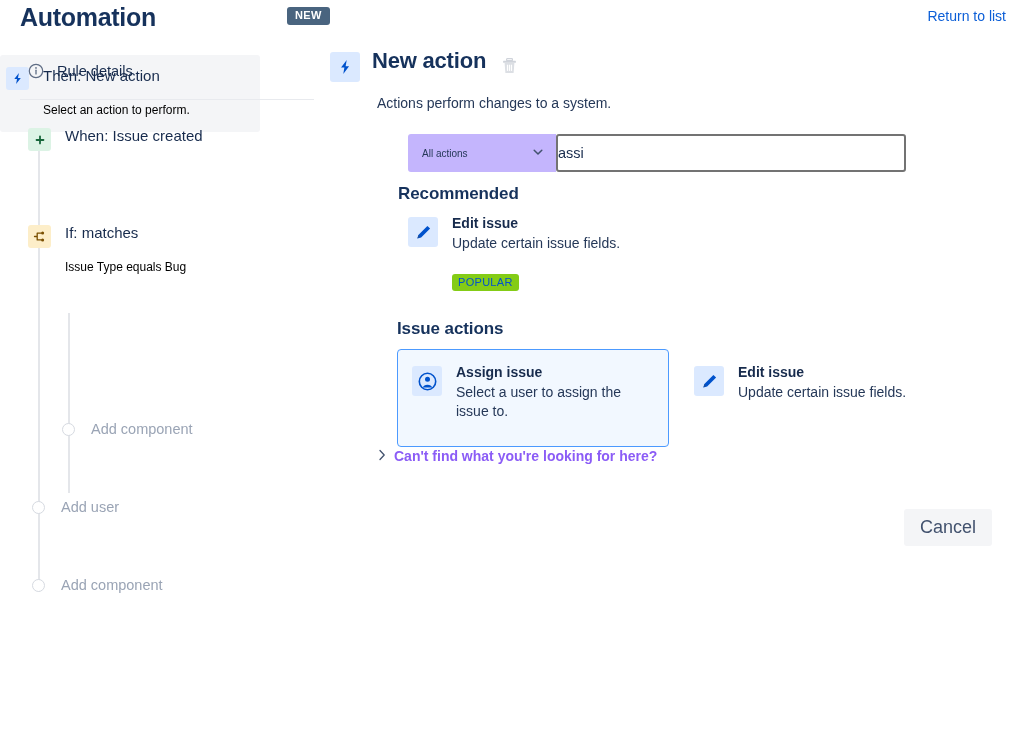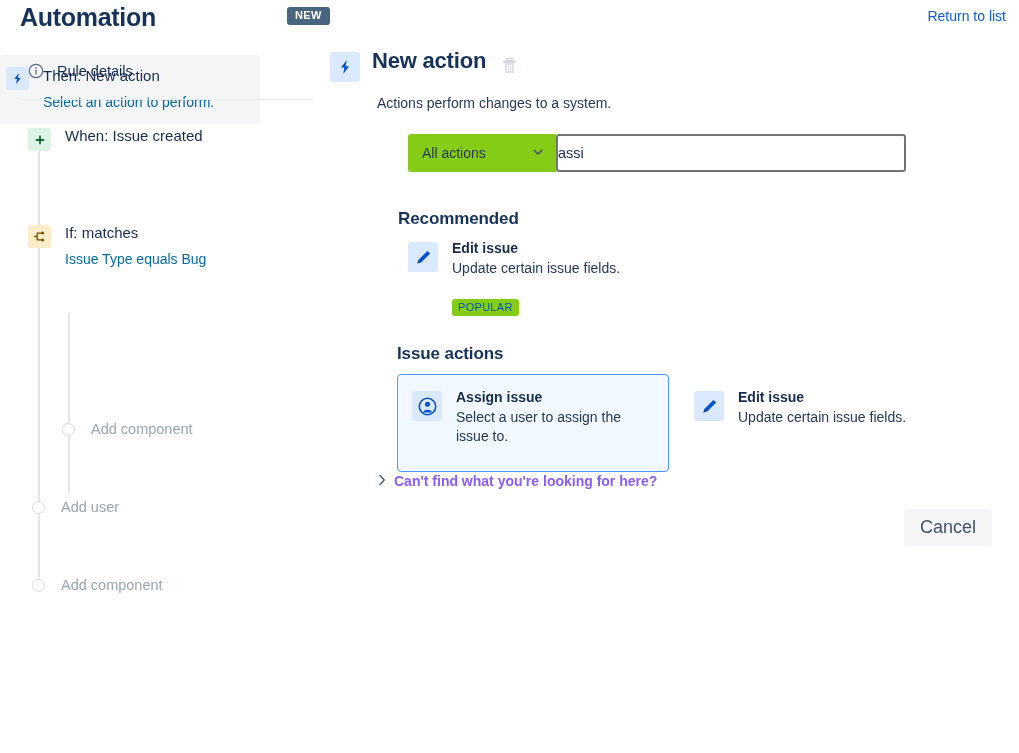--- a/index.html
+++ b/index.html
@@ -62,21 +62,21 @@
     display: flex; align-items: center; justify-content: center;
     flex: 0 0 23px; margin-top: 1px;
   }
   .badge-green { background: #dcf3e5; }
   .badge-yellow { background: #fdeec9; }
   .badge-blue { background: #dbe9ff; }
   .node-text .title {
     font-size: 15px; color: #172b4d; line-height: 18px;
   }
   .node-text .sub {
-    font-size: 14px; color: #0369a1; margin-top: 8px; line-height: 18px;
+    font-size: 12px; color: #000000; margin-top: 16px; line-height: 18px;
   }
 
   #node-when { left: 28px; top: 72px; }
   #node-if   { left: 28px; top: 169px; }
 
   #node-then {
     left: 52px; top: 259px; width: 260px;
     background: #f4f5f7; border-radius: 3px;
     padding: 12px 0 13px 6px;
     display: flex; gap: 14px; cursor: pointer;
@@ -114,33 +114,33 @@
   }
   .main-sub {
     font-size: 14px; color: #253858; margin: 13px 0 0 47px;
   }
 
   
   .search-row {
     margin: 23px 0 0 78px; display: flex; align-items: stretch; width: 498px;
   }
   .kind-select {
-    width: 148px; background: #84cc16; border: 0; border-radius: 3px 0 0 3px;
+    width: 148px; background: #c4b5fd; border: 0; border-radius: 3px 0 0 3px;
     display: flex; align-items: center; justify-content: space-between;
-    padding: 0 11px 0 14px; font-size: 14px; color: #253858; cursor: pointer;
+    padding: 0 11px 0 14px; font-size: 10px; color: #253858; cursor: pointer;
   }
   .search-input {
     flex: 1; height: 38px; border: 2px solid #737373; border-radius: 3px;
     padding: 0 0; font-size: 14.5px; color: #172b4d;
     font-family: "Liberation Sans", sans-serif; outline: none; background: #fff;
   }
 
   .section-title {
     font-size: 17px; font-weight: bold; color: #16325c;
-    margin: 37px 0 0 68px; letter-spacing: -0.1px;
+    margin: 12px 0 0 68px; letter-spacing: -0.1px;
   }
   #issue-actions-title { margin: 28px 0 0 67px; }
 
   .action-item {
     display: flex; gap: 14px; align-items: flex-start; cursor: pointer;
   }
   .action-icon {
     width: 30px; height: 30px; border-radius: 3px; background: #dbe9ff;
     display: flex; align-items: center; justify-content: center;
     flex: 0 0 30px; margin-top: 2px;

